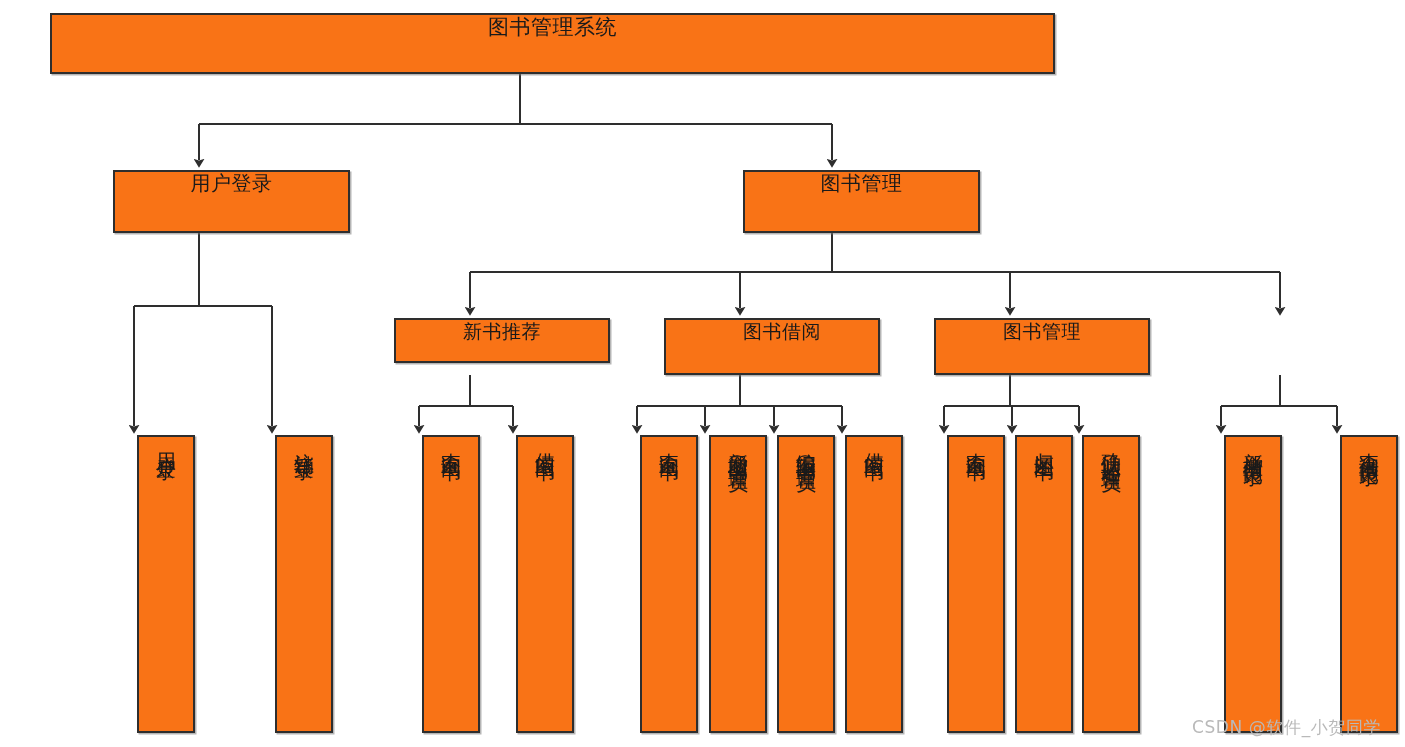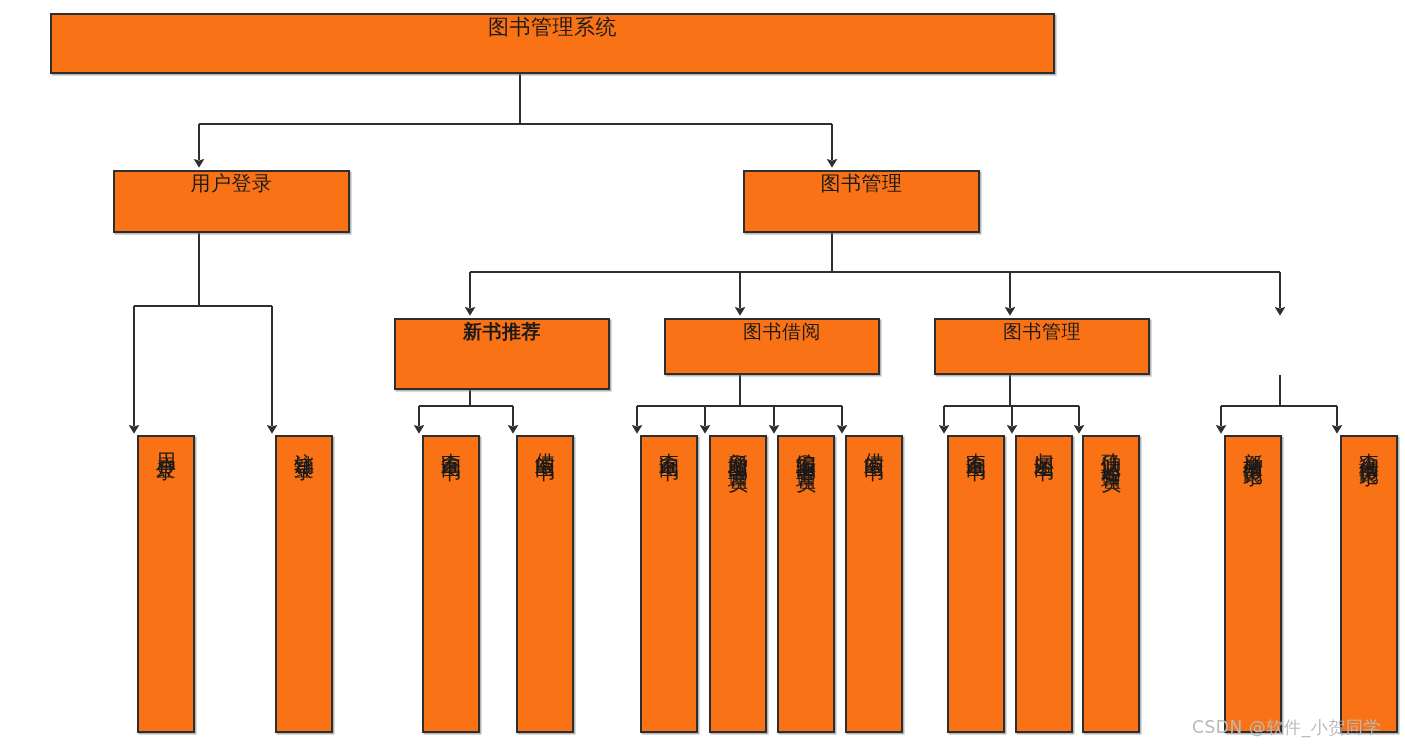--- a/index.html
+++ b/index.html
@@ -127,21 +127,21 @@
     <span class="node-label">图书管理系统</span>
   </div>
 
   <div class="node-box node-l2" style="left:81px; top:170px; width:237px; height:63px;">
     <span class="node-label">用户登录</span>
   </div>
   <div class="node-box node-l2" style="left:711px; top:170px; width:237px; height:63px;font-family:Liberation Serif, serif;">
     <span class="node-label">图书管理</span>
   </div>
 
-  <div class="node-box node-l3" style="left:362px; top:318px; width:216px; height:72px;font-weight:bold;">
+  <div class="node-box node-l3" style="left:362px; top:318px; width:216px; height:45px;">
     <span class="node-label">新书推荐</span>
   </div>
   <div class="node-box node-l3" style="left:632px; top:318px; width:216px; height:57px;padding-left:20px;">
     <span class="node-label">图书借阅</span>
   </div>
   <div class="node-box node-l3" style="left:902px; top:318px; width:216px; height:57px;">
     <span class="node-label">图书管理</span>
   </div>
 
   <div class="node-box leaf-box" style="left:105px; top:435px; width:58px; height:298px;">

